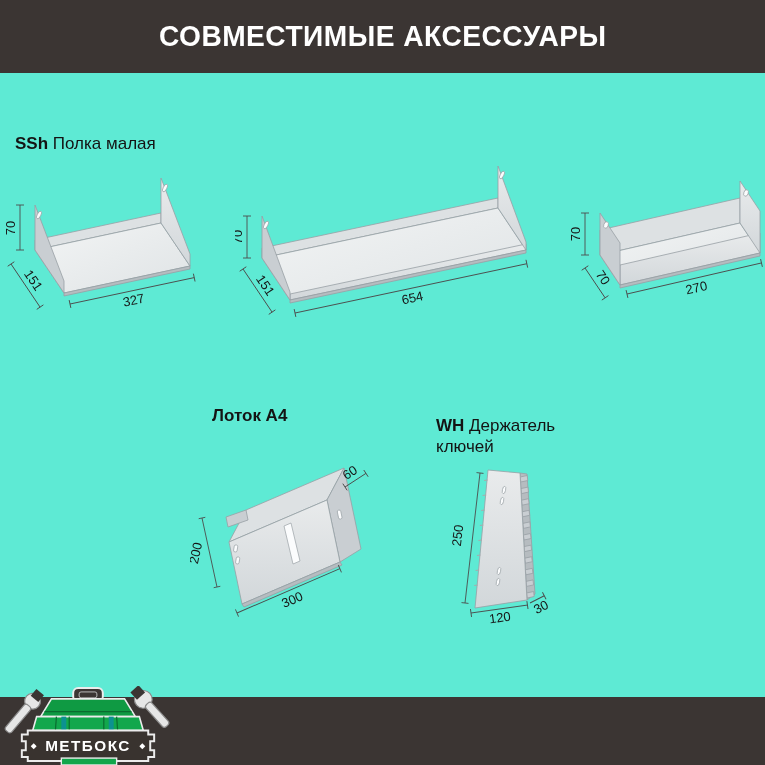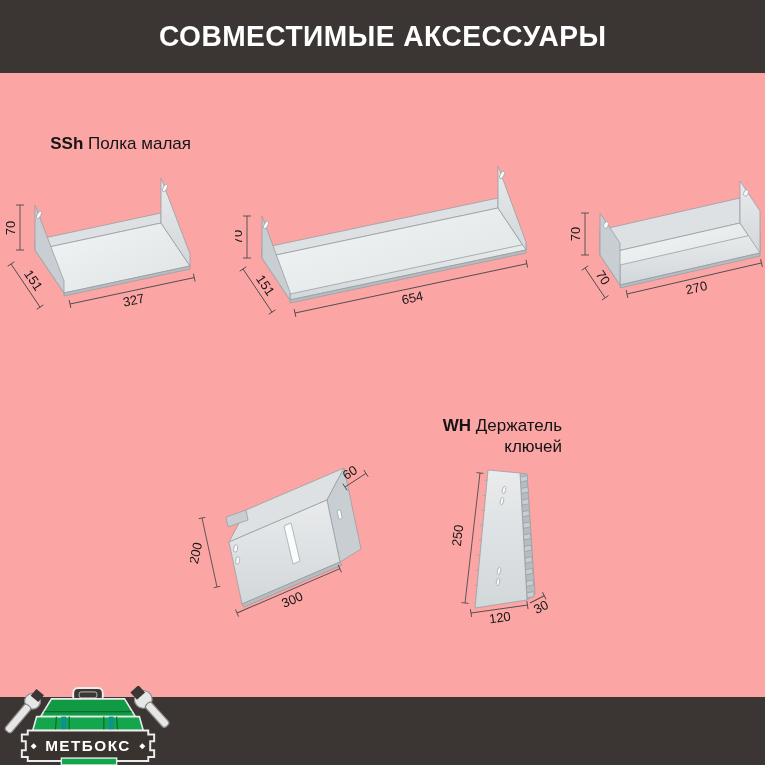--- a/index.html
+++ b/index.html
@@ -1,23 +1,23 @@
 <!DOCTYPE html>
 <html><head>
 <meta charset="utf-8">
 <style>
   html,body{margin:0;padding:0;background:#fff;}
-  .page{position:relative;width:765px;height:765px;background:#fca5a5;overflow:hidden;
+  .page{position:relative;width:765px;height:765px;background:#5eead4;overflow:hidden;
         font-family:"Liberation Sans",sans-serif;color:#1a1a1a;}
   .bar{position:absolute;left:0;width:765px;background:#3b3533;}
   .header{top:0;height:73px;display:flex;align-items:center;justify-content:center;}
   .header h1{margin:0;color:#ffffff;font-size:29px;font-weight:700;letter-spacing:.5px;
              transform:scaleX(.97);white-space:nowrap;}
   .footer{top:697px;height:68px;}
-  .ptitle{position:absolute;font-size:17px;line-height:21px;text-align:right;color:#141414;}
+  .ptitle{position:absolute;font-size:17px;line-height:21px;text-align:left;color:#141414;}
   .ptitle b{font-weight:700;}
   .fig{position:absolute;}
   
   .face{stroke:#98a0a5;stroke-width:.8;stroke-linejoin:round;}
   .f-top{fill:url(#gTop);}
   .f-front{fill:url(#gFace);}
   .f-side{fill:#c9ced2;}
   .f-back{fill:#dde1e3;}
   .f-dark{fill:#b6bcc0;}
   .hole{fill:#fbfcfd;stroke:#99a1a5;stroke-width:.7;}
@@ -48,20 +48,23 @@
       </linearGradient>
     </defs>
   </svg>
 
   <div class="bar header">
     <h1>СОВМЕСТИМЫЕ АКСЕССУАРЫ</h1>
   </div>
 
   <div class="ptitle" style="left:15px;top:133px;width:176px;">
     <b>SSh</b><span> Полка малая</span>
+  </div>
+  <div class="ptitle" style="left:212px;top:405px;width:160px;">
+    <b>Лоток А4</b><span></span>
   </div>
   <div class="ptitle" style="left:436px;top:415px;width:126px;">
     <b>WH</b><span> Держатель ключей</span>
   </div>
 
   <svg class="fig" style="left:5px;top:170px;" width="200" height="155" viewBox="0 0 200 155">
     <g>
       <polygon class="face f-back" points="30,80 156,53 156,43 30,70"></polygon>
       <polygon class="face f-top" points="30,80 156,53 185,96 59,123"></polygon>
       <polygon class="face f-dark" points="59,123 185,96 185,99 59,126"></polygon>

